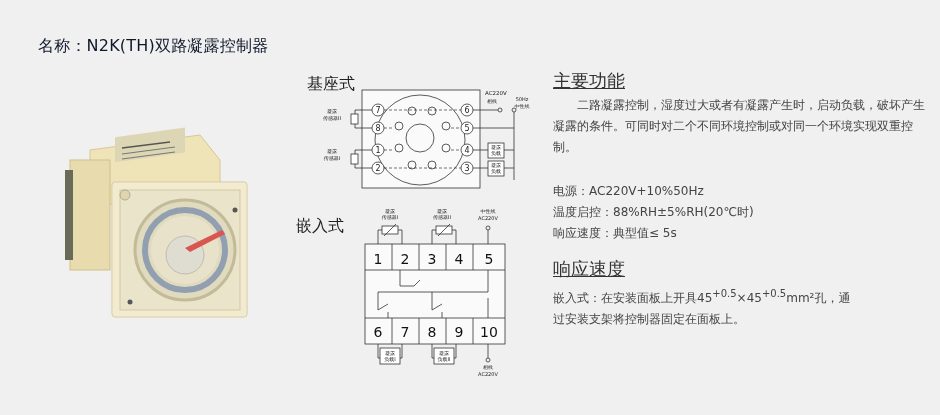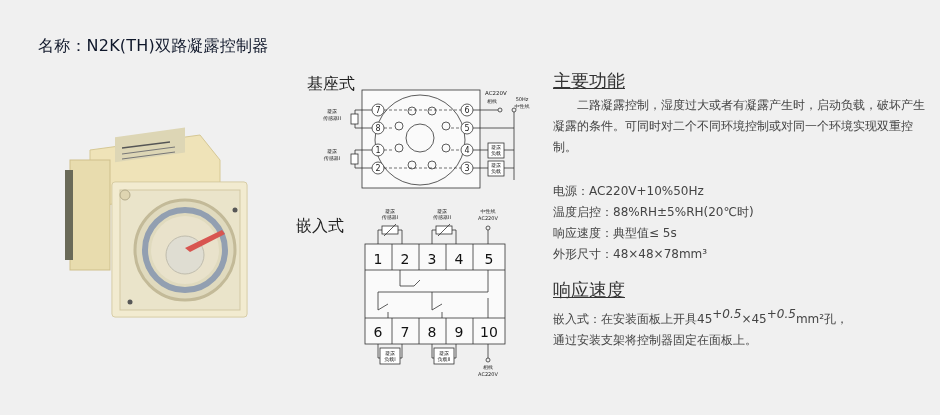--- a/index.html
+++ b/index.html
@@ -22,21 +22,21 @@
   }
   .diagram { position: absolute; }
   .info {
     position: absolute; left: 553px; top: 70px; width: 380px;
     font-size: 12px; color: #444; line-height: 21px;
   }
   .info .head { font-size: 18px; color: #333; margin-bottom: 4px; text-decoration: underline; }
   .info .para { text-indent: 2em; line-height: 21px; margin-bottom: 23px; font-family: Liberation Serif, serif; }
   .info .section { margin-bottom: 14px; }
   .info .line { line-height: 21px; }
-  sup { font-size: 12px; vertical-align: 5px; font-style: italic; }
+  sup { font-size: 10px; vertical-align: 5px; }
 </style>
 </head>
 <body>
 
 <div class="title">名称：N2K(TH)双路凝露控制器</div>
 
 <div class="product">
   <svg width="200" height="200" viewBox="0 0 200 200">
 
     <polygon points="30,30 140,15 160,40 160,70 45,85 30,60" fill="#efe3b8" stroke="#d6c895"></polygon>
@@ -220,21 +220,20 @@
 
 <div class="info">
   <div class="section">
     <div class="head">主要功能</div>
     <div class="para">二路凝露控制，湿度过大或者有凝露产生时，启动负载，破坏产生凝露的条件。可同时对二个不同环境控制或对同一个环境实现双重控制。</div>
   </div>
   <div class="section">
     <div class="line">电源：AC220V+10%50Hz</div>
     <div class="line">温度启控：88%RH±5%RH(20℃时)</div>
     <div class="line">响应速度：典型值≤ 5s</div>
-    <div class="line">外形尺寸：48×48×78mm³</div>
   </div>
   <div class="section">
     <div class="head">响应速度</div>
     <div class="line" style="width:300px;">
       <span>嵌入式：在安装面板上开具45</span><sup>+0.5</sup><span>×45</span><sup>+0.5</sup><span>mm²孔，通过安装支架将控制器固定在面板上。</span>
     </div>
   </div>
 </div>
 
 </body></html>

